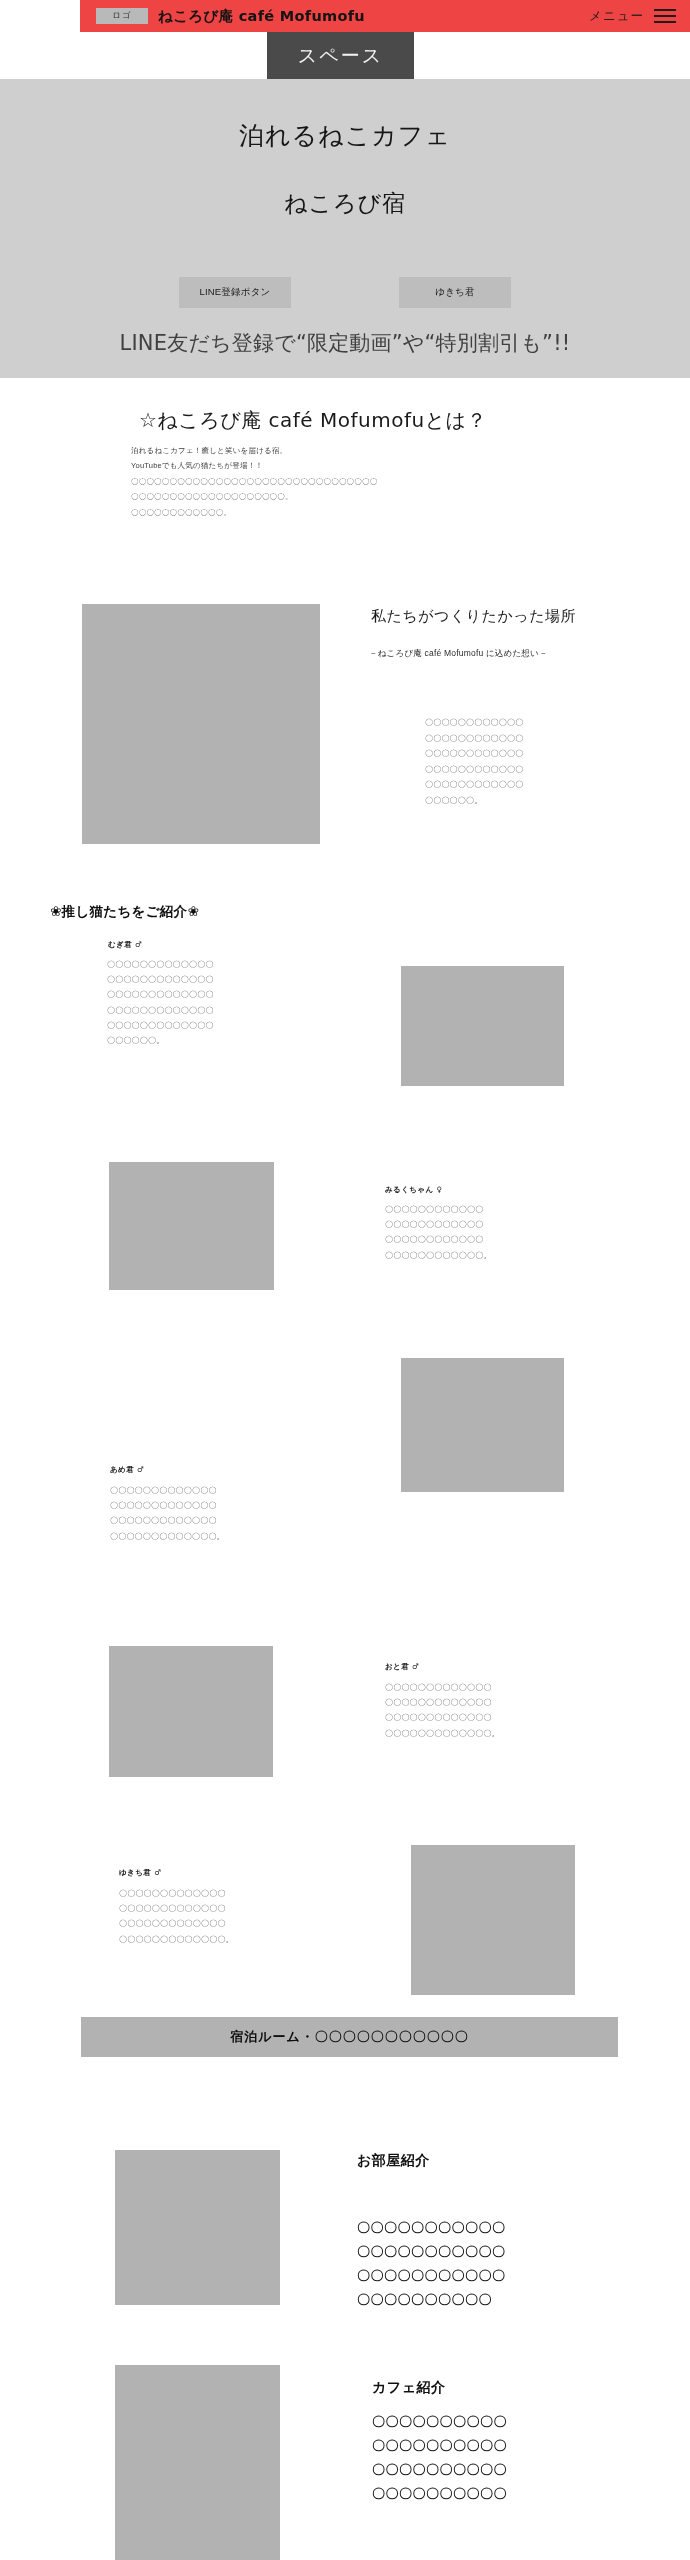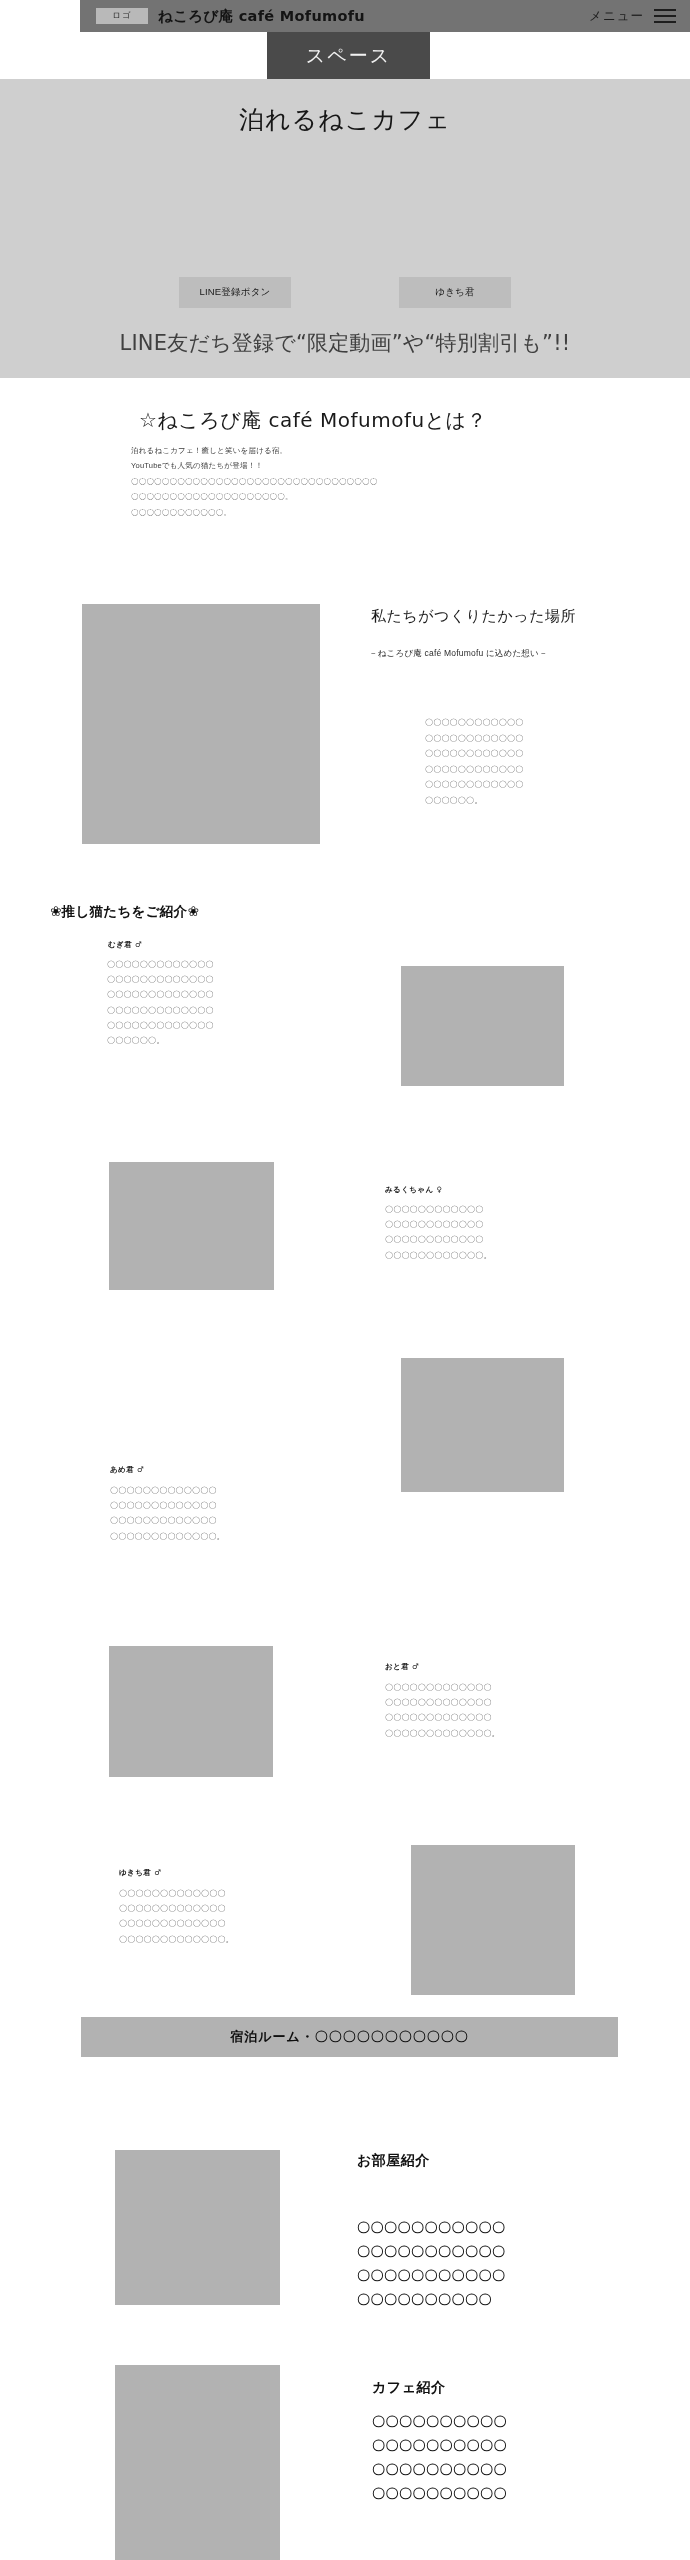--- a/index.html
+++ b/index.html
@@ -11,54 +11,54 @@
     background: #ffffff;
     font-family: "Liberation Sans", "DejaVu Sans", sans-serif;
     color: #1a1a1a;
     position: relative;
     overflow: hidden;
   }
 
   
   .site-header{
     position:absolute; left:80px; top:0; width:610px; height:32px;
-    background:#737373;
+    background:#ef4444;
     display:flex; align-items:center; gap:10px;
     padding:0 14px 0 16px;
   }
   .logo-box{
     width:52px; height:16px; background:#b9b9b9;
     display:flex; align-items:center; justify-content:center;
     font-size:8.5px; color:#2b2b2b; letter-spacing:1px; flex:0 0 auto;
   }
   .site-title{
     font-family:"DejaVu Sans", sans-serif;
     font-weight:700; font-size:14.5px; letter-spacing:.3px; color:#141414;
     white-space:nowrap;
   }
   .header-spacer{ flex:1 1 auto; }
   .menu-label{ font-size:12.5px; color:#1d1d1d; letter-spacing:1px; white-space:nowrap; }
   .hamburger{ width:22px; height:14px; display:flex; flex-direction:column; justify-content:space-between; flex:0 0 auto; }
   .hamburger i{ display:block; height:1.6px; background:#1d1d1d; width:100%; }
 
   
   .space-tab{
-    position:absolute; left:267px; top:32px; width:163px; height:47px;
+    position:absolute; left:267px; top:32px; width:147px; height:47px;
     background:#4a4a4a; color:#f2f2f2;
     display:flex; align-items:center; justify-content:center;
     font-size:19px; letter-spacing:2px;
   }
 
   
   .hero{
     position:absolute; left:0; top:79px; width:690px; height:299px;
     background:#cfcfcf; text-align:center;
   }
   .hero h1{
-    margin:0; padding-top:24px;
+    margin:16px; padding-top:24px;
     font-family:Liberation Serif, serif;
     font-size:25px; font-weight:400; letter-spacing:1px; color:#161616;
   }
   .hero h2{
     margin:0; padding-top:24px;
     font-family:"Liberation Serif","DejaVu Serif", serif;
     font-size:21px; font-weight:400; letter-spacing:.5px; color:#161616;
   }
   .hero h3{
     margin:0; padding-top:20px;
@@ -151,20 +151,21 @@
       <i></i>
       <i></i>
       <i></i>
     </div>
 </div>
 
 <div class="space-tab">スペース</div>
 
 <div class="hero">
   <h1>泊れるねこカフェ</h1>
+  <h3>ねころび宿</h3>
   <div class="hero-buttons">
     <button class="hero-btn">LINE登録ボタン</button>
     <button class="hero-btn">ゆきち君</button>
   </div>
   <div class="hero-note">LINE友だち登録で“限定動画”や“特別割引も”!!</div>
 </div>
 
 <div class="section-title" style="left:0;top:407px;">☆ねころび庵 café Mofumofuとは？</div>
 <div class="lead" style="left:131px;top:443px;width:430px;">泊れるねこカフェ！癒しと笑いを届ける宿。
 YouTubeでも人気の猫たちが登場！！

